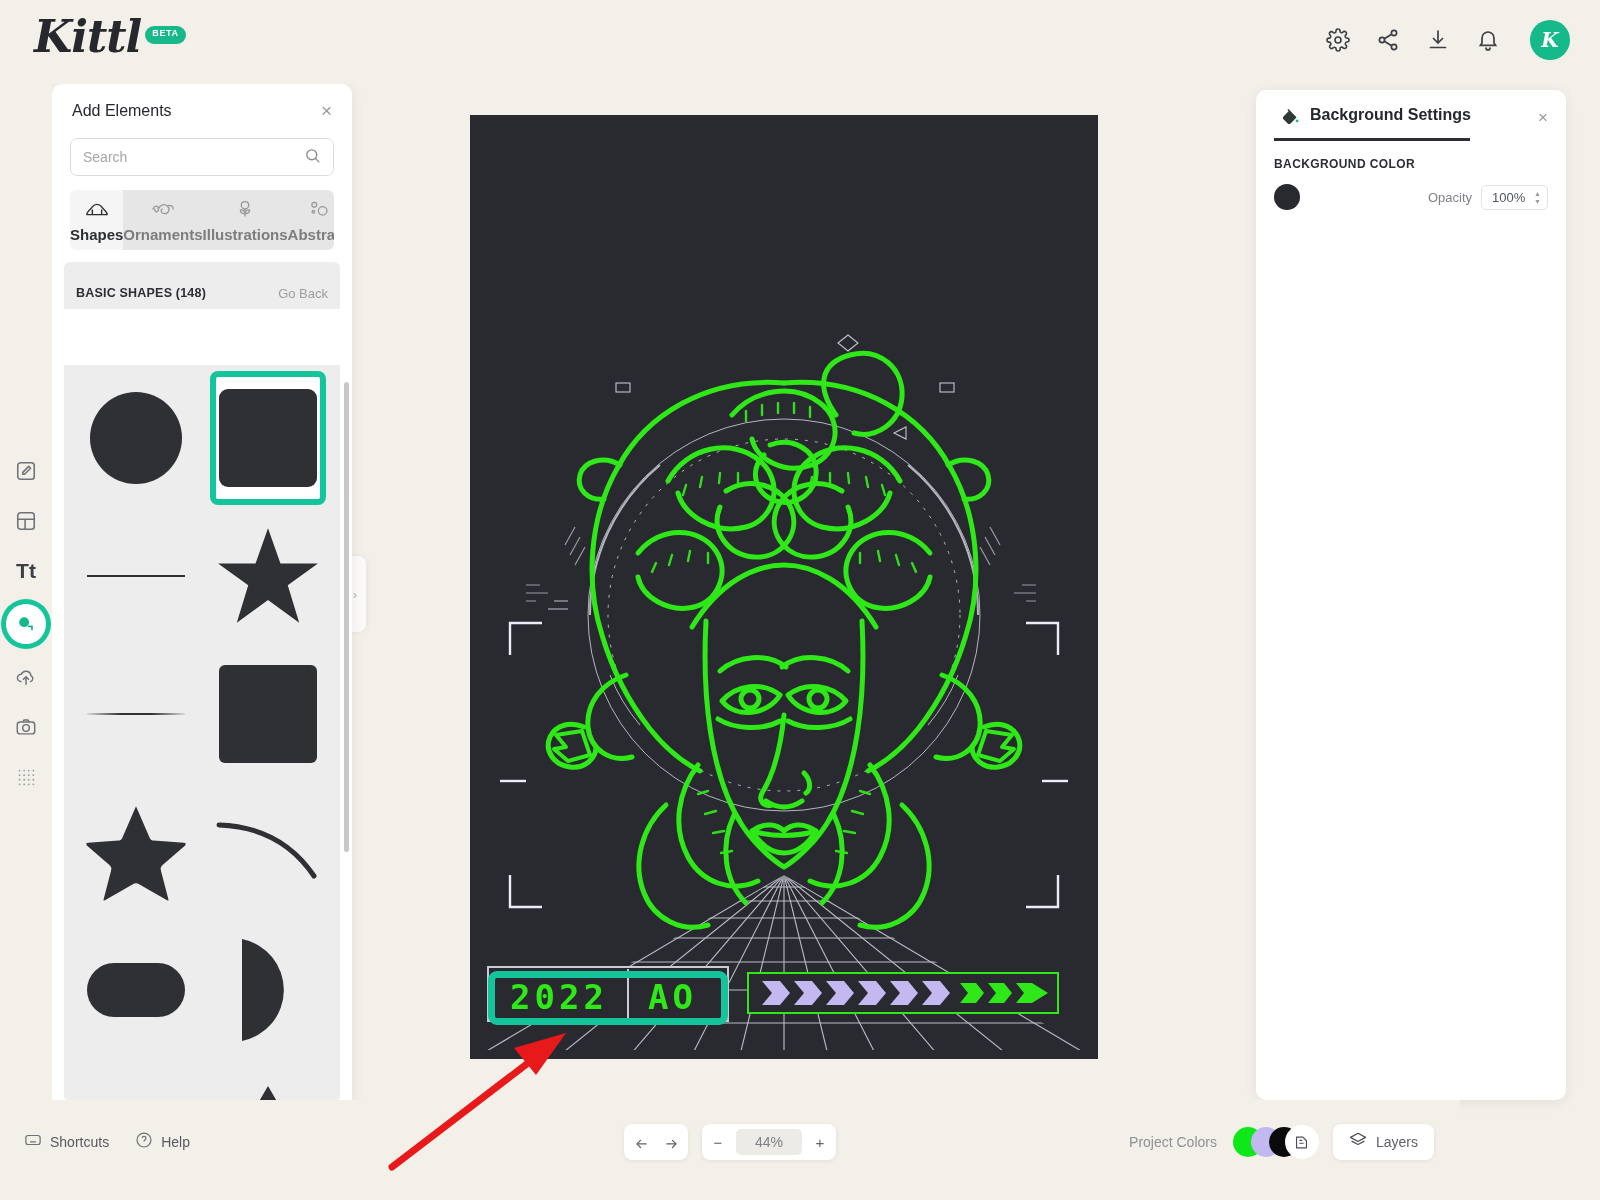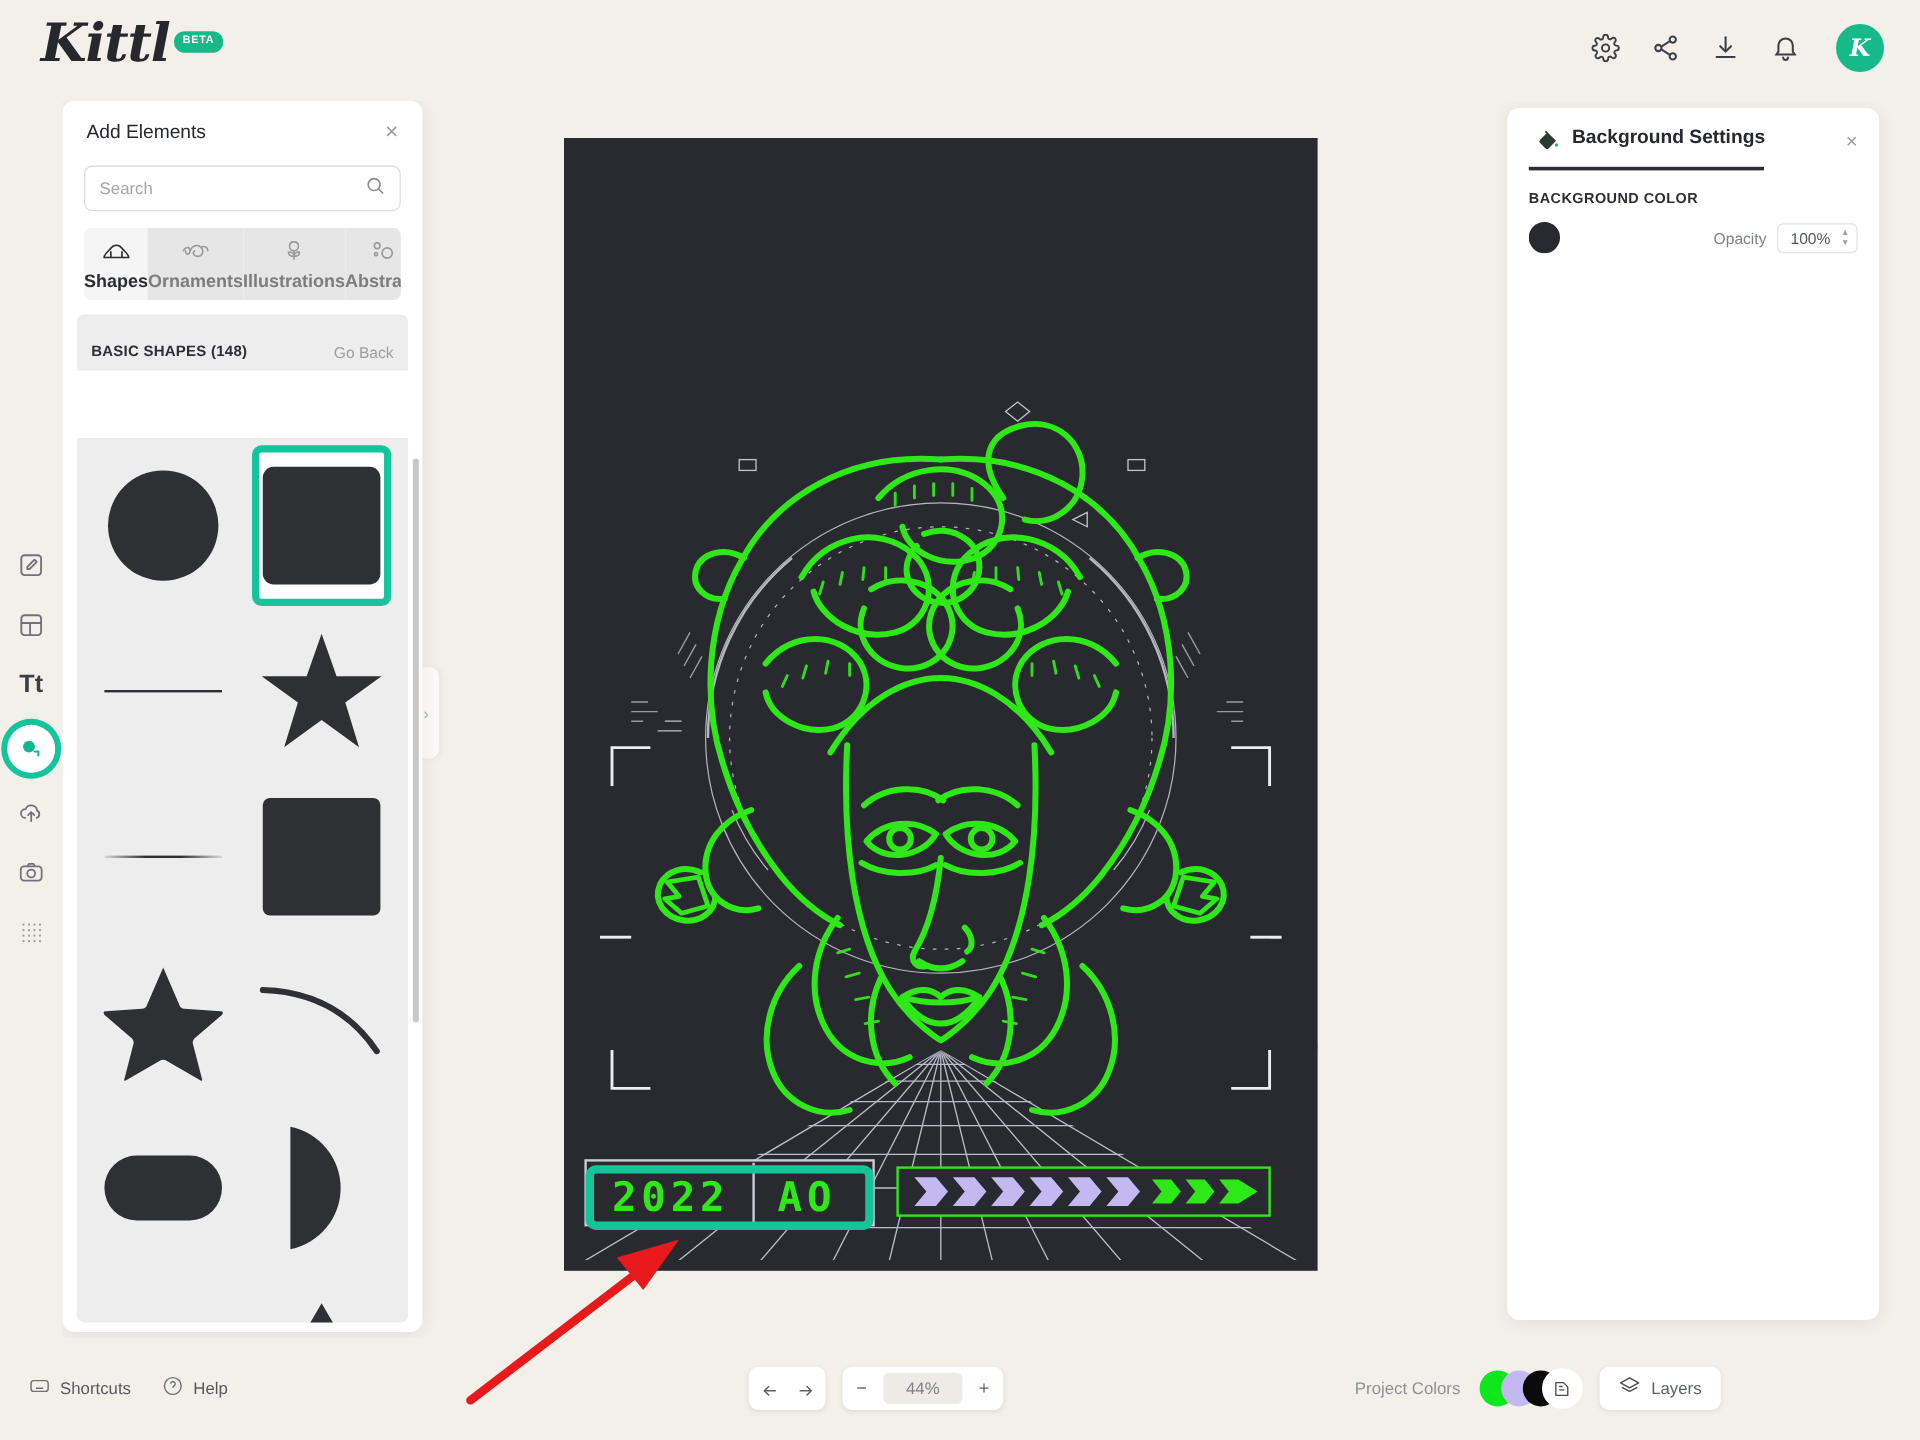--- a/index.html
+++ b/index.html
@@ -193,21 +193,21 @@
   .opacity-field {
     display: flex; align-items: center; gap: 6px;
     border: 1px solid #e2e2e2; border-radius: 5px; padding: 4px 6px 4px 10px;
     background: #fff; cursor: pointer;
   }
   .opacity-val { font-size: 13px; color: #53565c; min-width: 36px; }
   .stepper { display: flex; flex-direction: column; gap: 1px; color: #9b9b9b; font-size: 7px; line-height: 7px; }
 
   
   .bottombar {
-    position: absolute; left: 0; bottom: 1px; width: 1460px; height: 84px;
+    position: absolute; left: 0; bottom: 16px; width: 1460px; height: 84px;
     background: #f2f0e9; display: flex; align-items: center; z-index: 30;
   }
   .bb-left { position: absolute; left: 24px; display: flex; align-items: center; gap: 26px; }
   .bb-item { display: flex; align-items: center; gap: 8px; cursor: pointer; color: #6d7076; }
   .bb-item .t { font-size: 14px; color: #565a60; }
   .bb-item svg { width: 18px; height: 18px; }
   .bb-center {
     position: absolute; left: 0; right: 0; display: flex; justify-content: center; align-items: center; gap: 14px;
   }
   .pillgroup {

